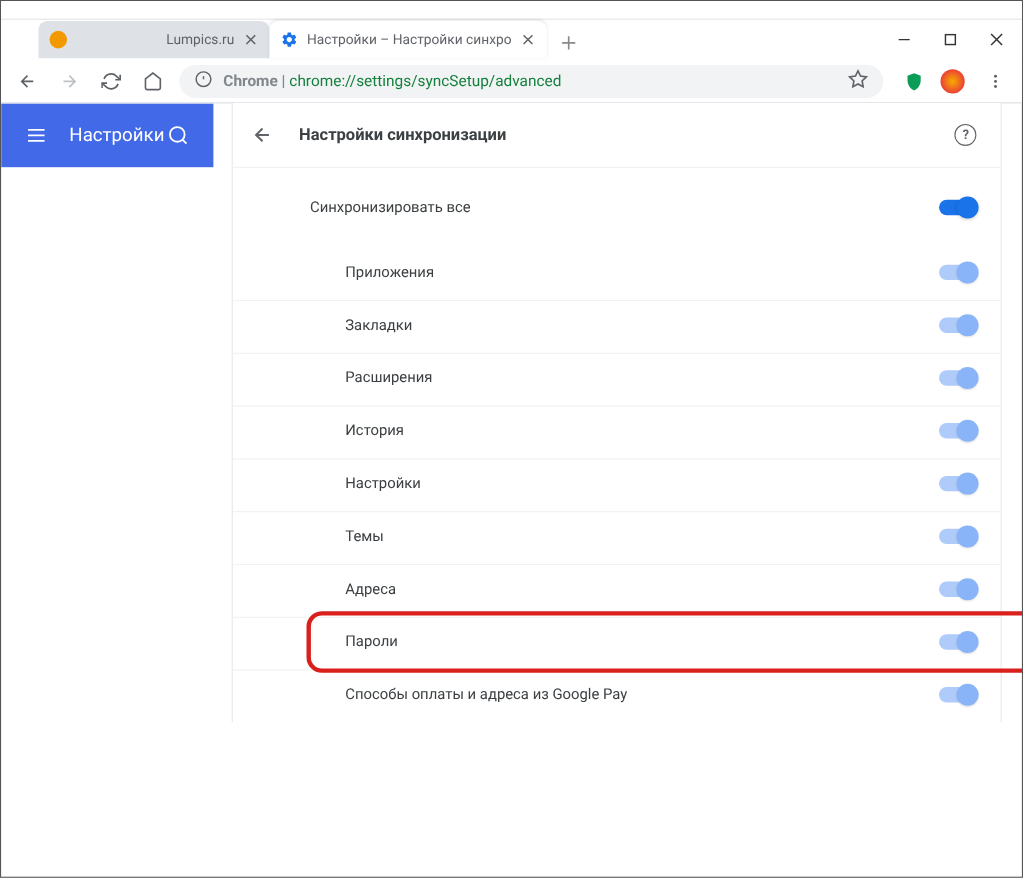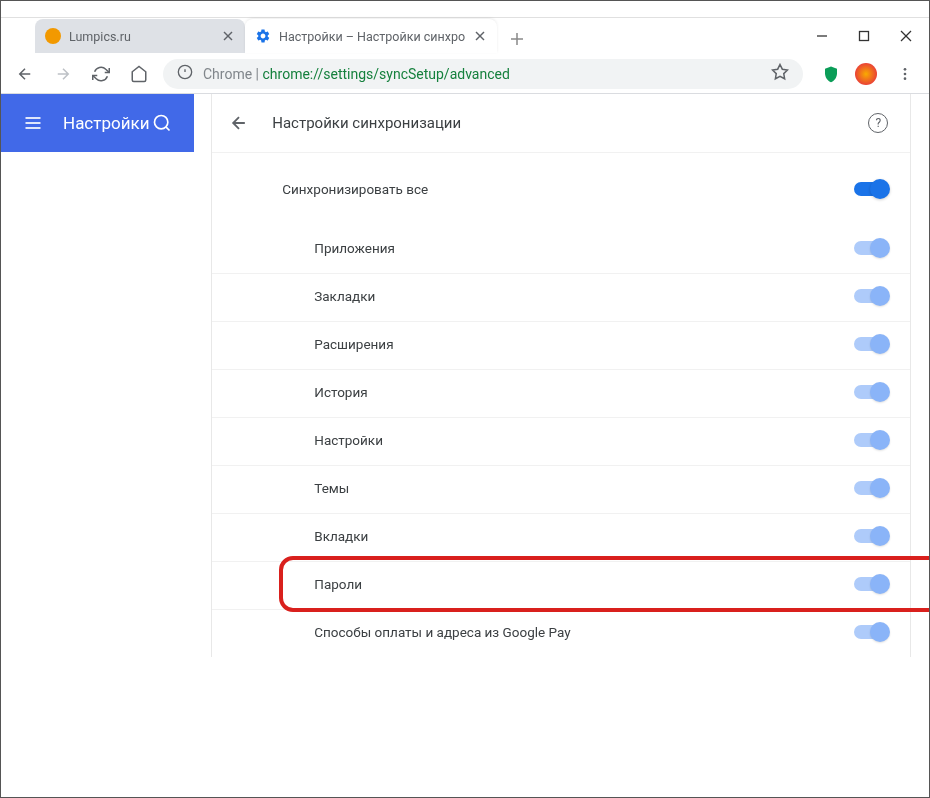--- a/index.html
+++ b/index.html
@@ -46,20 +46,21 @@
   display: flex;
   align-items: center;
   padding: 0 10px;
   height: 34px;
   min-width: 210px;
   border-radius: 8px 8px 0 0;
   font-size: 12.5px;
   color: #5f6368;
   gap: 8px;
   position: relative;
+  text-align: right;
 }
 .tab.active {
   background: #fff;
   box-shadow: 0 -1px 3px rgba(0,0,0,0.08);
 }
 .tab.inactive {
   background: #dee1e6;
 }
 .tab-favicon {
   width: 16px;
@@ -118,21 +119,21 @@
   background: #f1f3f4;
   border-radius: 16px;
   display: flex;
   align-items: center;
   padding: 0 14px;
   gap: 10px;
   color: #5f6368;
   font-size: 14px;
 }
 .omnibox-url { color: #202124; display: flex; align-items: center; gap: 0; }
-.url-gray { color: #80868b; }
+.url-gray { color: #80868b; font-weight: bold; }
 .toolbar-right {
   display: flex;
   align-items: center;
   gap: 14px;
   padding-left: 8px;
 }
 .ext-icon {
   width: 20px;
   height: 20px;
   display: inline-flex;
@@ -188,20 +189,21 @@
   background: #fff;
   border-left: 1px solid #e8e8e8;
   border-right: 1px solid #e8e8e8;
   min-height: 100%;
 }
 .card-header {
   display: flex;
   align-items: center;
   padding: 18px 22px 18px 16px;
   border-bottom: 1px solid #f1f1f1;
+  font-weight: bold;
 }
 .back-arrow {
   width: 22px;
   height: 22px;
   display: inline-flex;
   align-items: center;
   justify-content: center;
   color: #5f6368;
   cursor: pointer;
 }
@@ -444,21 +446,21 @@
           </div>
           <div class="sync-row indent">
             <span class="sync-label">Настройки</span>
             <span class="toggle on dim"></span>
           </div>
           <div class="sync-row indent">
             <span class="sync-label">Темы</span>
             <span class="toggle on dim"></span>
           </div>
           <div class="sync-row indent">
-            <span class="sync-label">Вкладки</span>
+            <span class="sync-label">Адреса</span>
             <span class="toggle on dim"></span>
           </div>
           <div class="sync-row indent" id="passwords-row">
             <span class="sync-label">Пароли</span>
             <span class="toggle on dim"></span>
           </div>
           <div class="sync-row indent">
             <span class="sync-label">Способы оплаты и адреса из Google Pay</span>
             <span class="toggle on dim"></span>
           </div>

